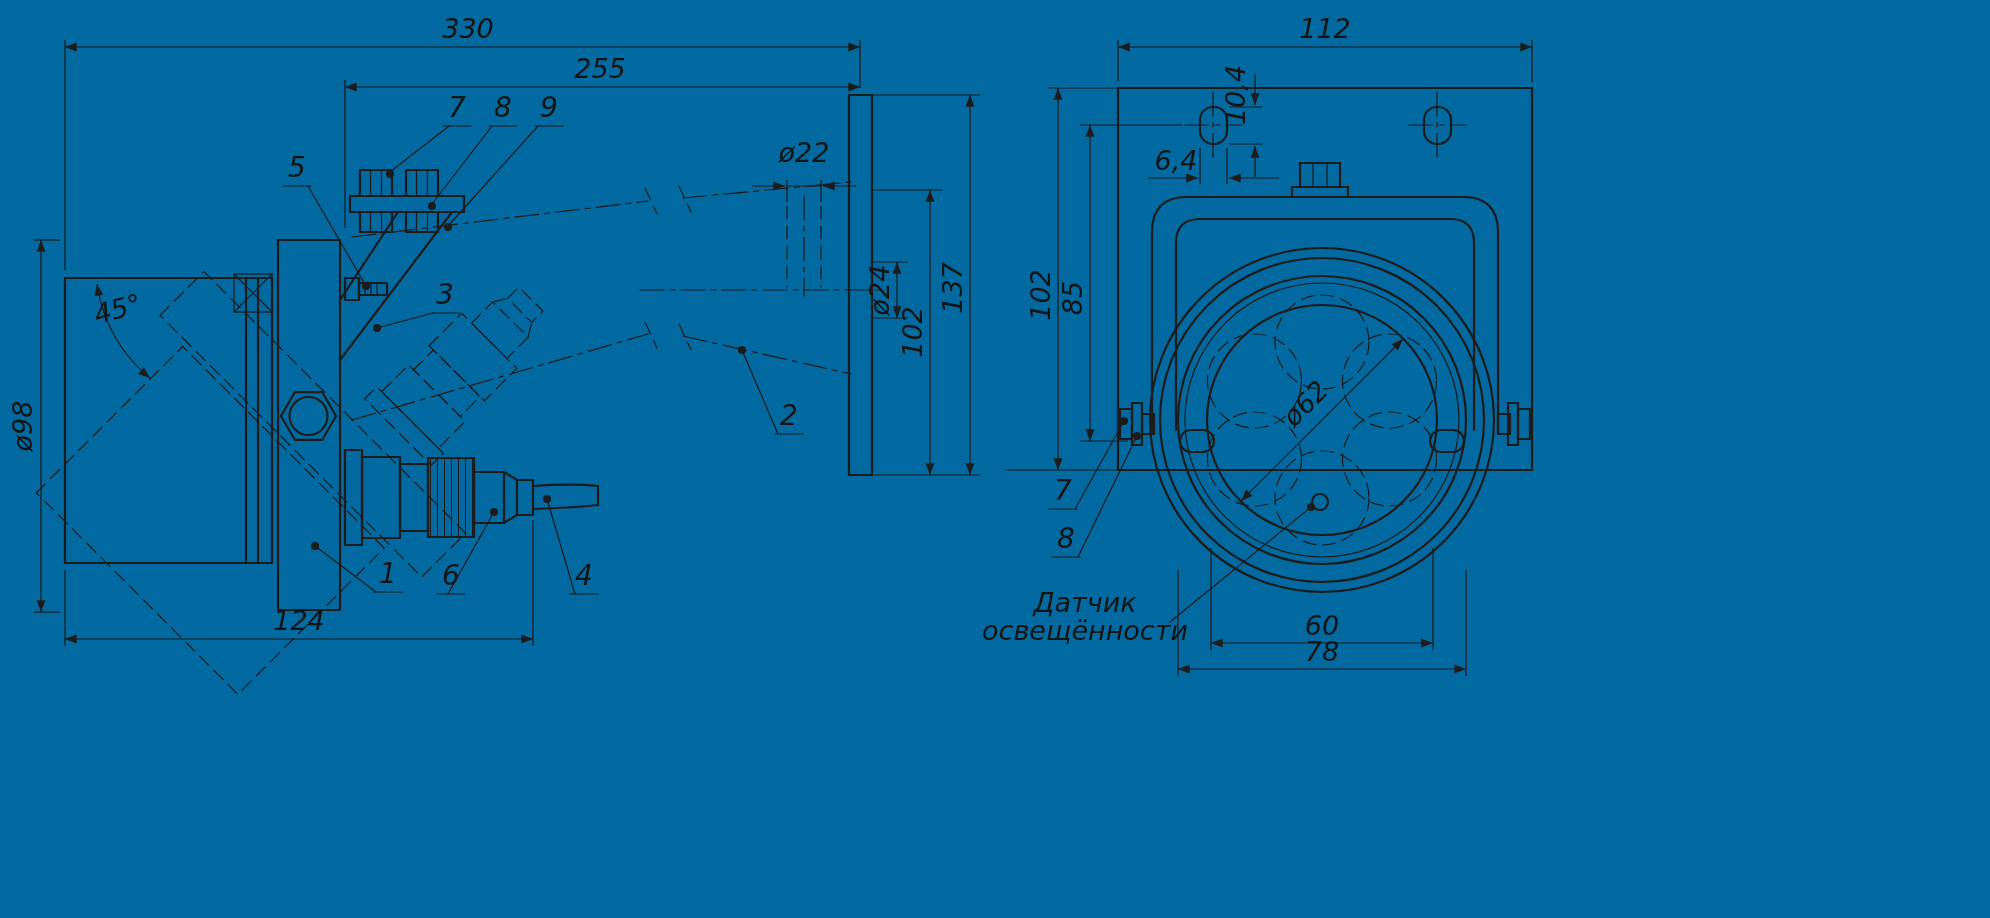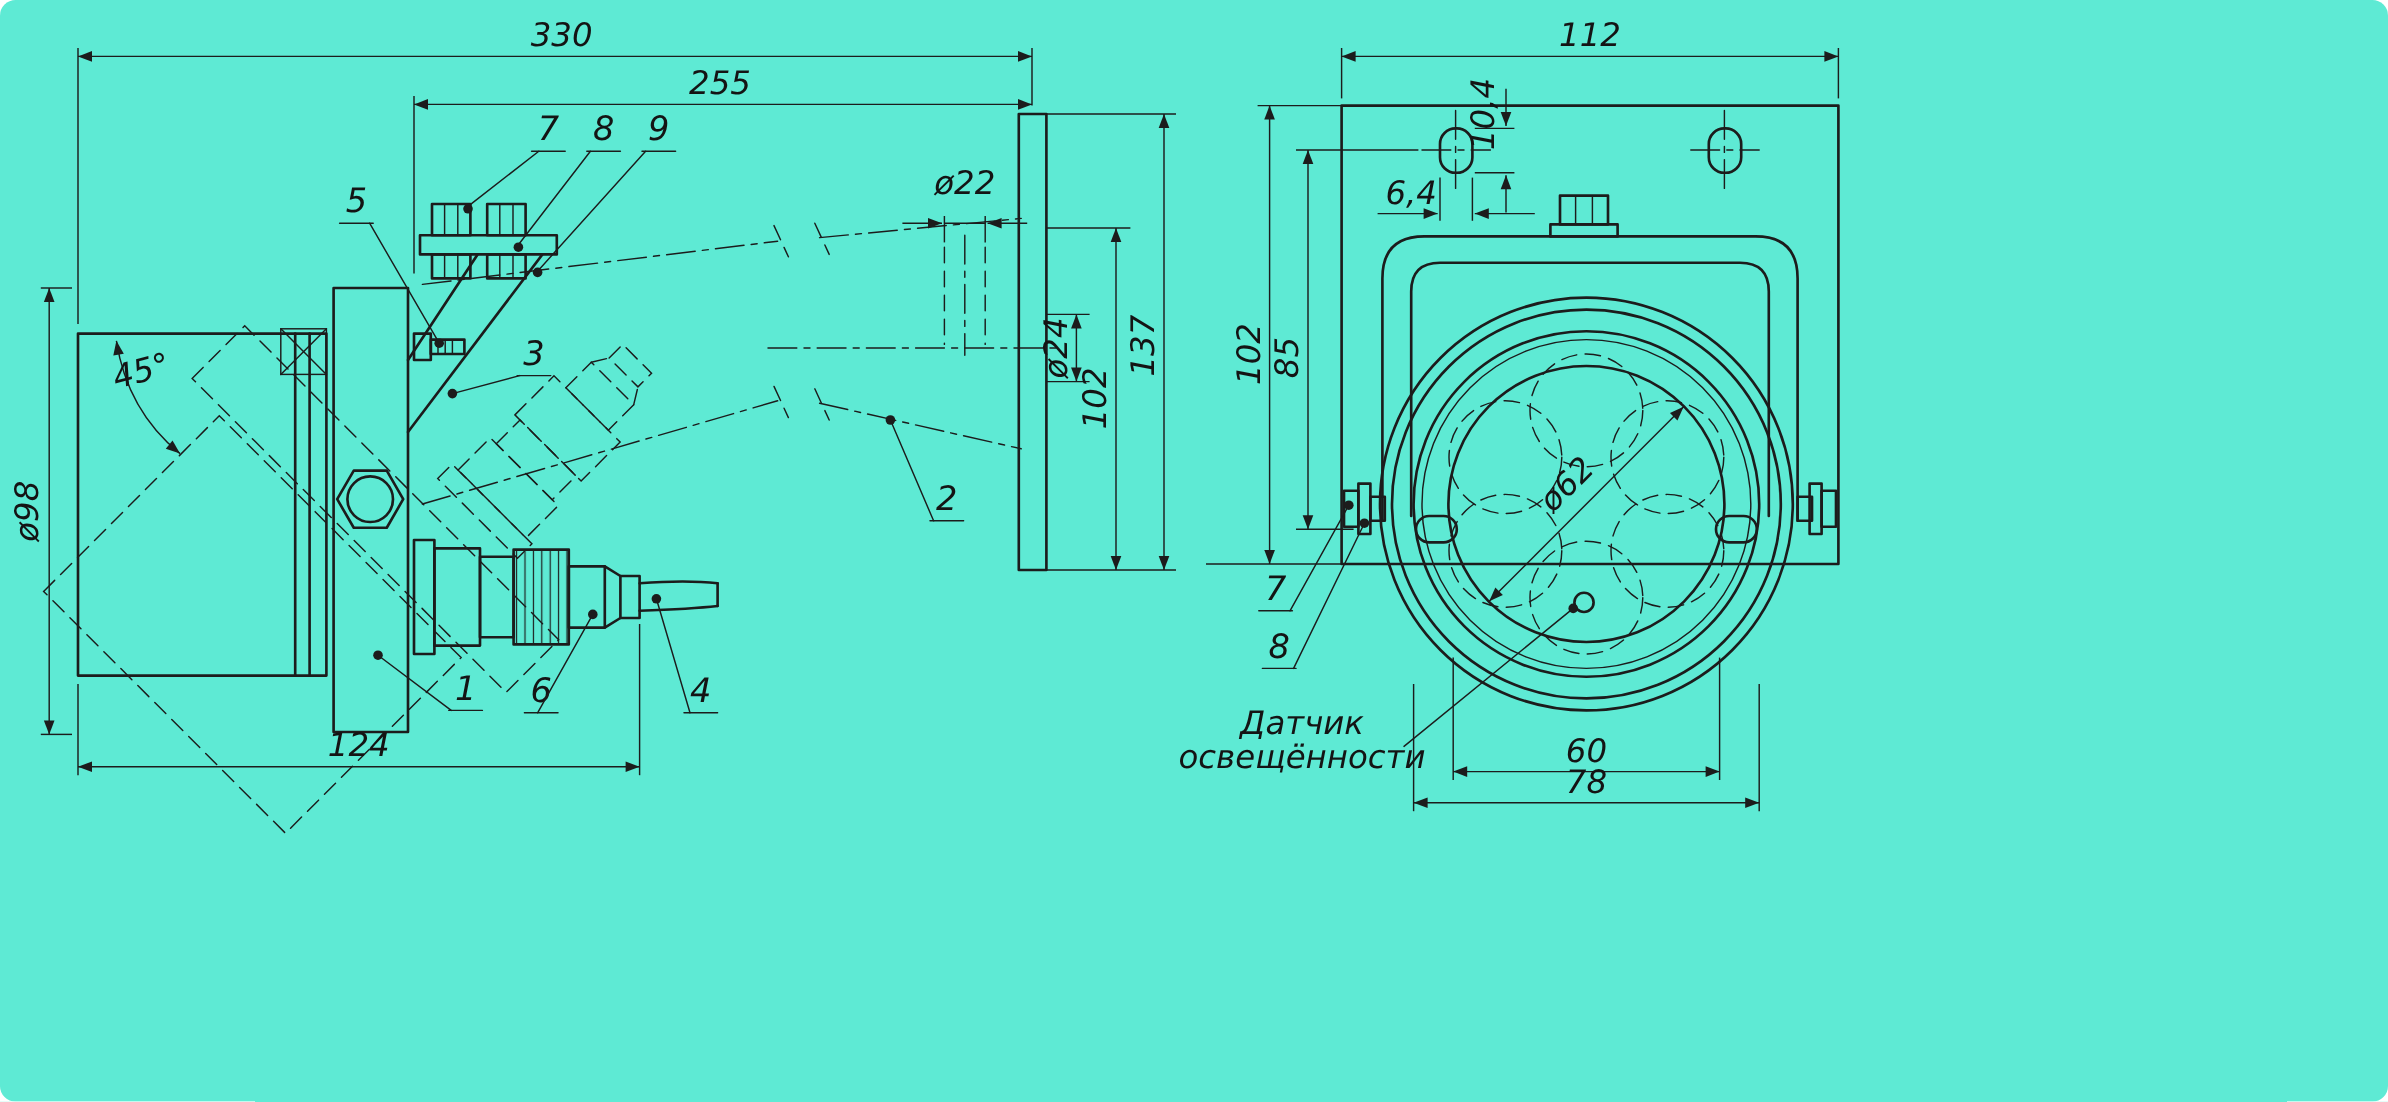--- a/index.html
+++ b/index.html
@@ -1,16 +1,16 @@
 <!DOCTYPE html>
 <html><head>
 <meta charset="utf-8">
 <style>
   html,body{margin:0;padding:0;background:#ffffff;}
-  .stage{width:1990px;height:918px;position:relative;background:#5eead4;overflow:hidden;border-radius:13px;}
+  .stage{width:1990px;height:918px;position:relative;background:#0369a1;overflow:hidden;}
   svg{display:block;}
   .s2{stroke:#1c1c1c;stroke-width:2.2;fill:none;stroke-linejoin:round;stroke-linecap:round;}
   .s1{stroke:#1c1c1c;stroke-width:1.2;fill:none;stroke-linecap:round;}
   .dim{stroke:#1c1c1c;stroke-width:1.2;fill:none;}
   .dsh{stroke-dasharray:13 7;}
   .phm{stroke-dasharray:24 6 5 6;}
   .txt{font-family:"DejaVu Sans",sans-serif;font-style:italic;font-size:27px;fill:#141414;stroke:none;text-anchor:middle;}
   .co{font-family:"DejaVu Sans",sans-serif;font-style:italic;font-size:28px;fill:#141414;stroke:none;text-anchor:middle;}
   .dot{fill:#1c1c1c;stroke:none;}
 </style>

